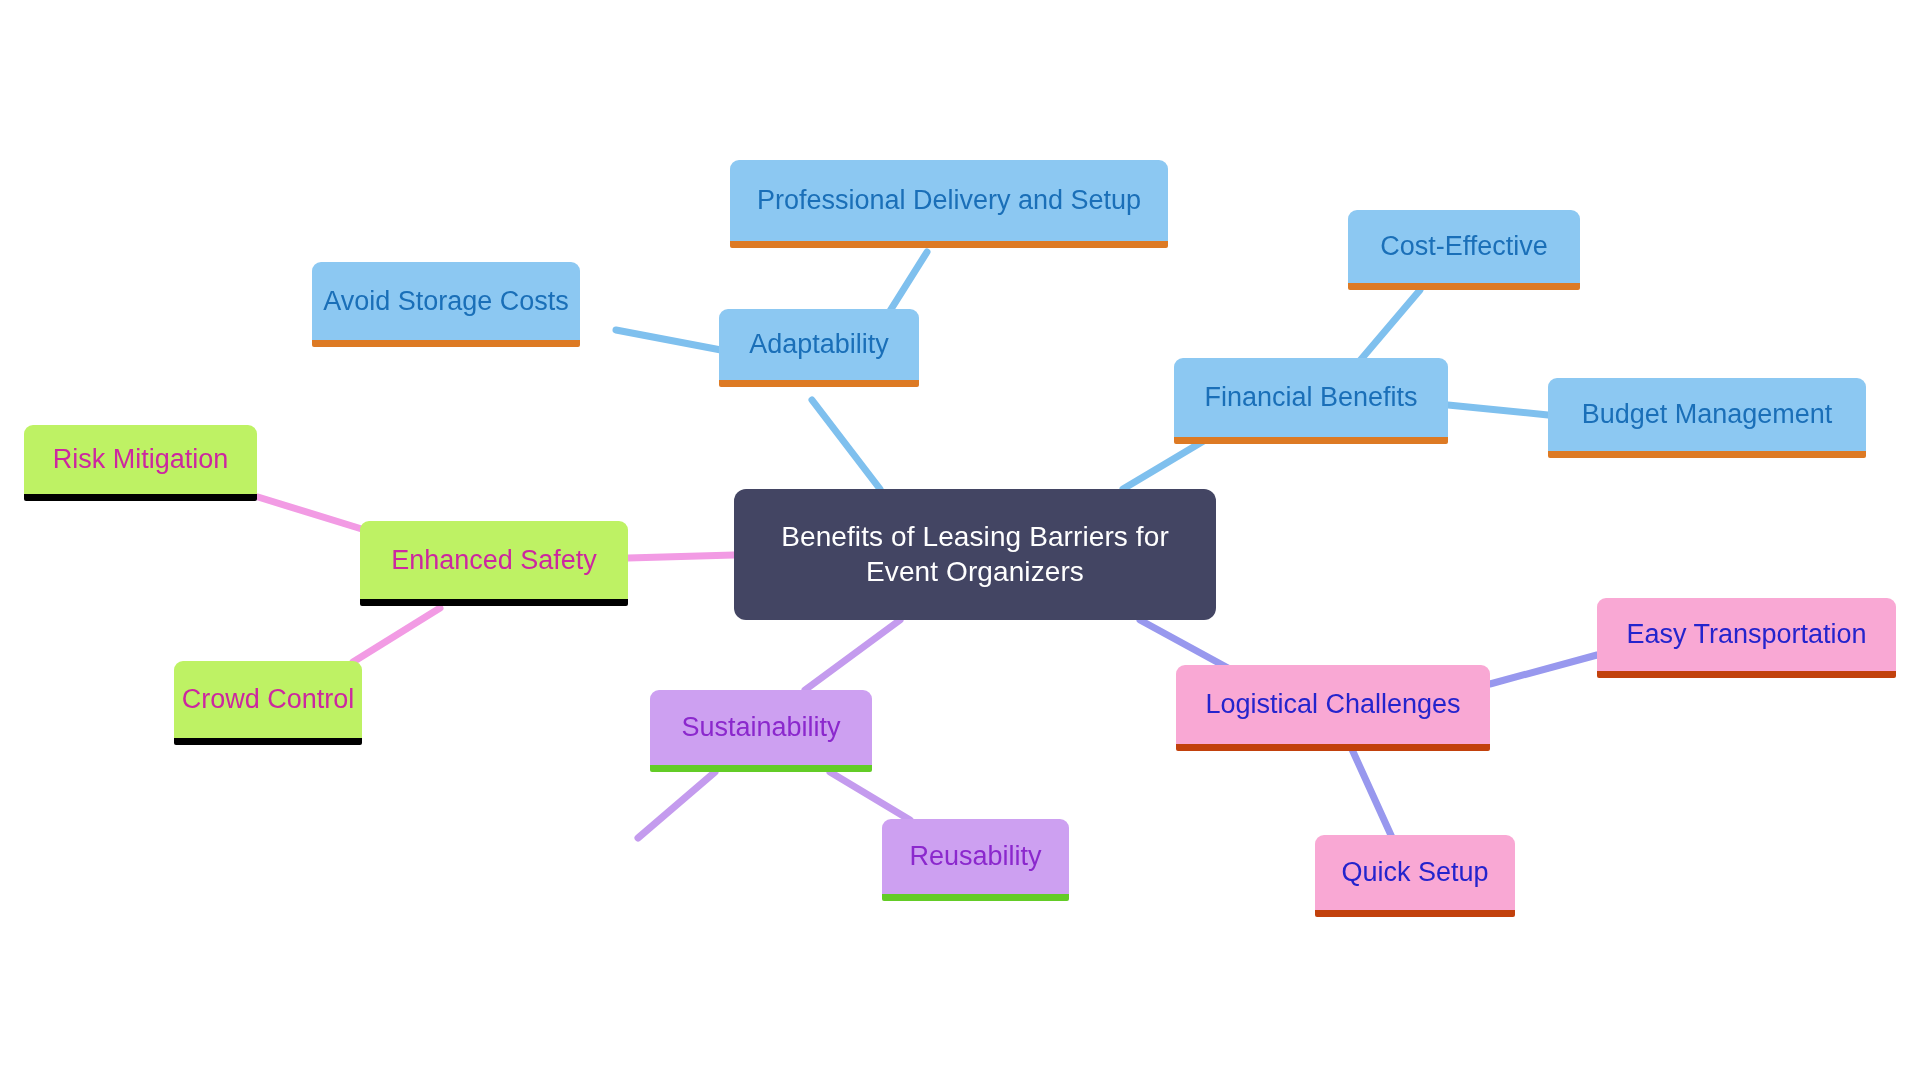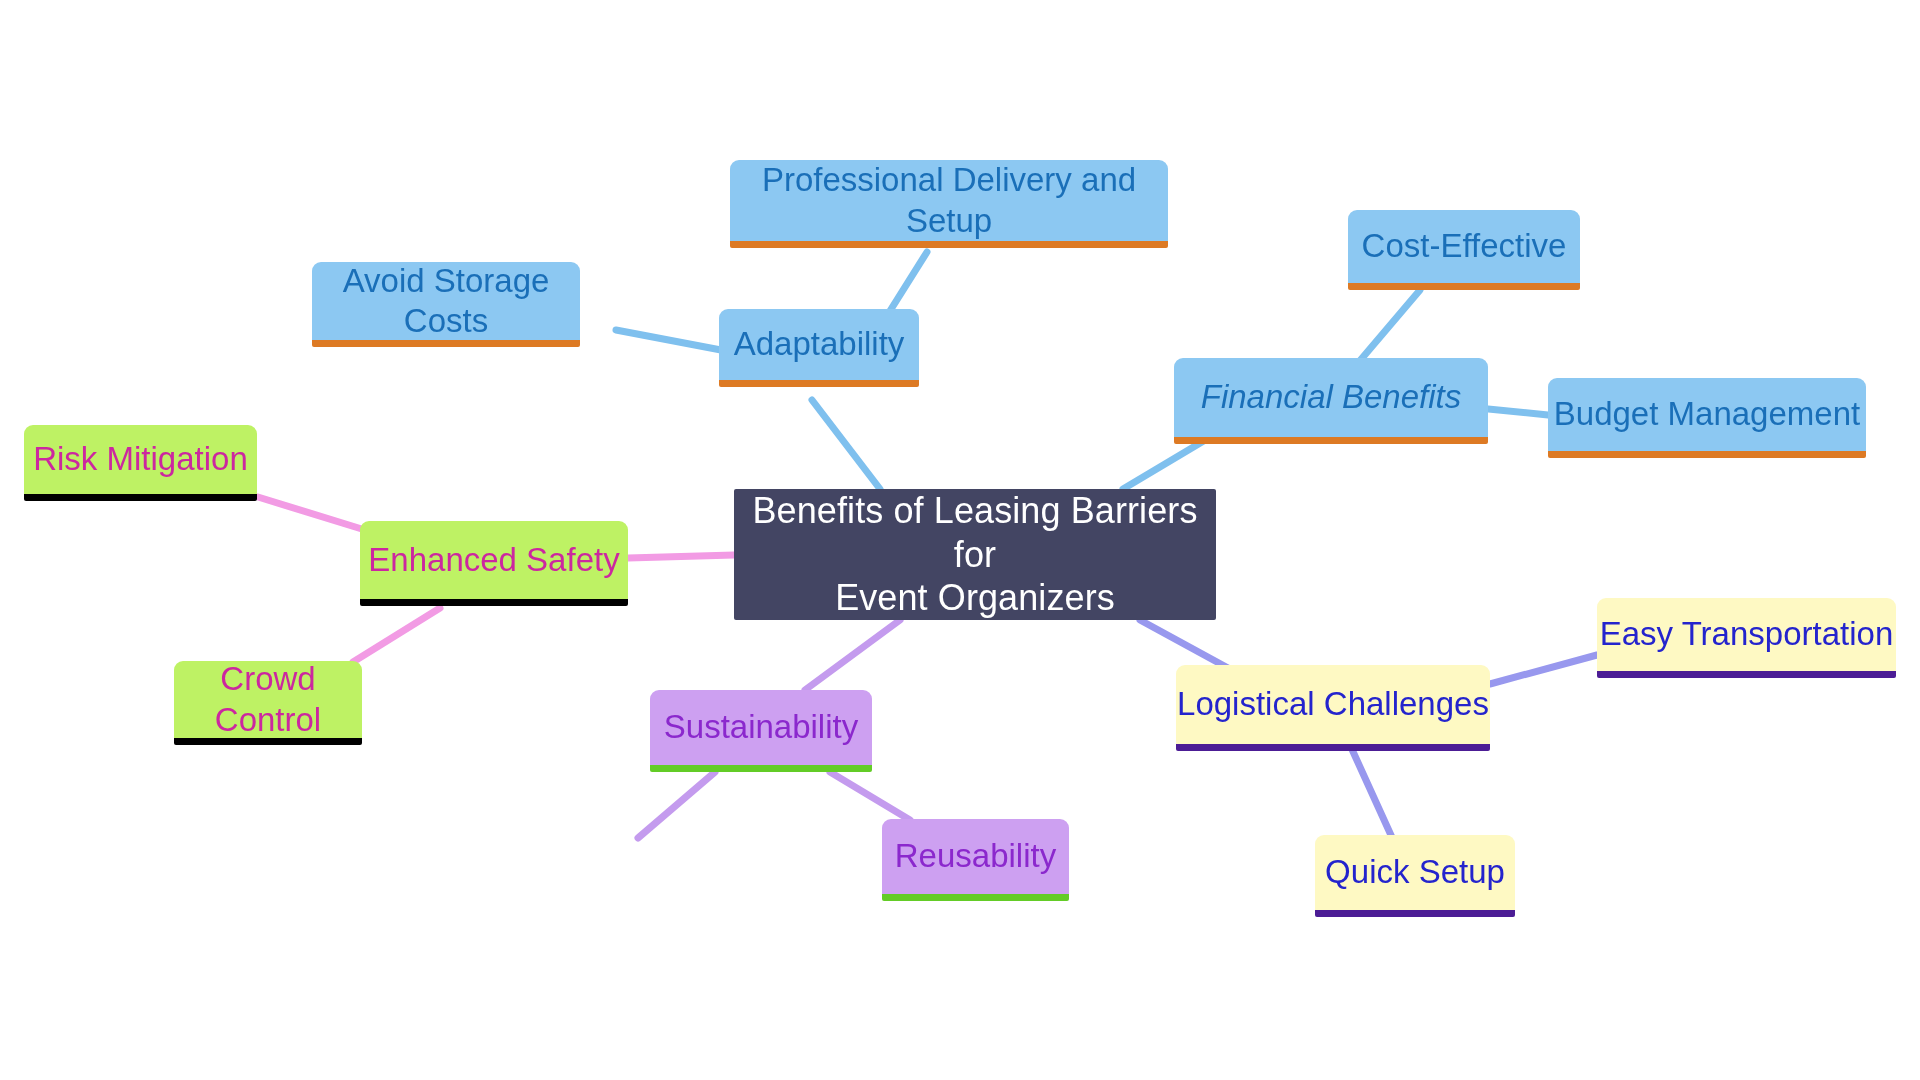--- a/index.html
+++ b/index.html
@@ -33,48 +33,48 @@
     justify-content: center;
     text-align: center;
     border-radius: 9px;
     white-space: pre-line;
     line-height: 1.22;
     z-index: 5;
   }
   .node-root {
     background: #434563;
     color: #ffffff;
-    font-size: 36px;
-    border-radius: 2px;
+    font-size: 28px;
+    border-radius: 12px;
     letter-spacing: 0.1px;
   }
   .node-branch {
-    font-size: 33px;
+    font-size: 27px;
     border-bottom-left-radius: 2px;
     border-bottom-right-radius: 2px;
   }
   .c-blue {
     background: #8CC8F2;
     color: #1A6FB8;
     border-bottom: 7px solid #DD7A24;
   }
   .c-pink {
     background: #bef264;
     color: #CC27A0;
     border-bottom: 7px solid #000000;
   }
   .c-purple {
     background: #CDA0F1;
     color: #8B28CD;
     border-bottom: 7px solid #63CC26;
   }
   .c-peri {
-    background: #fef9c3;
+    background: #f9a8d4;
     color: #2424CD;
-    border-bottom: 7px solid #4c1d95;
+    border-bottom: 7px solid #c2410c;
   }
 </style>
 </head>
 <body>
 
 <div id="canvas">
 
   <svg id="edges" viewBox="0 0 1920 1080">
 
     <line x1="880" y1="489" x2="812" y2="400" stroke="#7FC0EE" stroke-width="7" stroke-linecap="round"></line>
@@ -110,21 +110,21 @@
 
   <div class="node node-root" style="left:734px; top:489px; width:482px; height:131px;">Benefits of Leasing Barriers for
 Event Organizers</div>
 
   <div class="node node-branch c-blue" style="left:719px; top:309px; width:200px; height:78px;">Adaptability</div>
 
   <div class="node node-branch c-blue" style="left:730px; top:160px; width:438px; height:88px;">Professional Delivery and Setup</div>
 
   <div class="node node-branch c-blue" style="left:312px; top:262px; width:268px; height:85px;">Avoid Storage Costs</div>
 
-  <div class="node node-branch c-blue" style="left:1174px; top:358px; width:314px; height:86px;font-style:italic;">Financial Benefits</div>
+  <div class="node node-branch c-blue" style="left:1174px; top:358px; width:274px; height:86px;">Financial Benefits</div>
 
   <div class="node node-branch c-blue" style="left:1348px; top:210px; width:232px; height:80px;">Cost-Effective</div>
 
   <div class="node node-branch c-blue" style="left:1548px; top:378px; width:318px; height:80px;">Budget Management</div>
 
   <div class="node node-branch c-pink" style="left:360px; top:521px; width:268px; height:85px;">Enhanced Safety</div>
 
   <div class="node node-branch c-pink" style="left:24px; top:425px; width:233px; height:76px;">Risk Mitigation</div>
 
   <div class="node node-branch c-pink" style="left:174px; top:661px; width:188px; height:84px;">Crowd Control</div>

